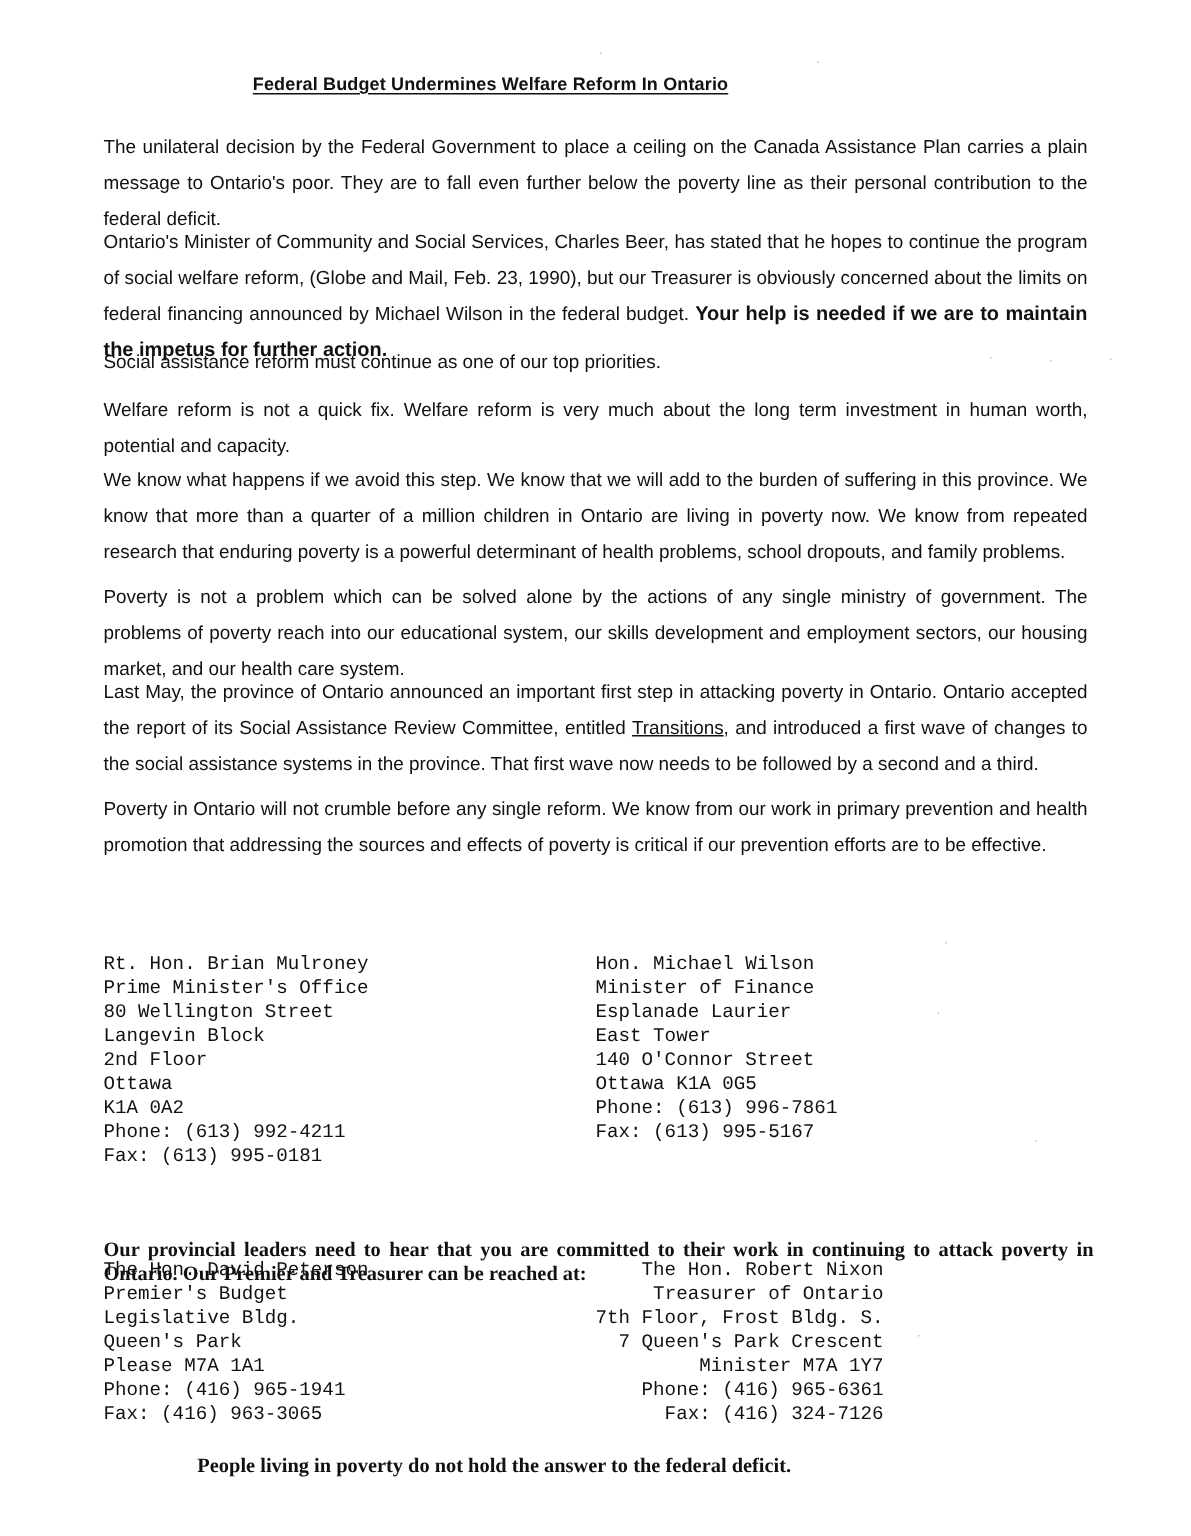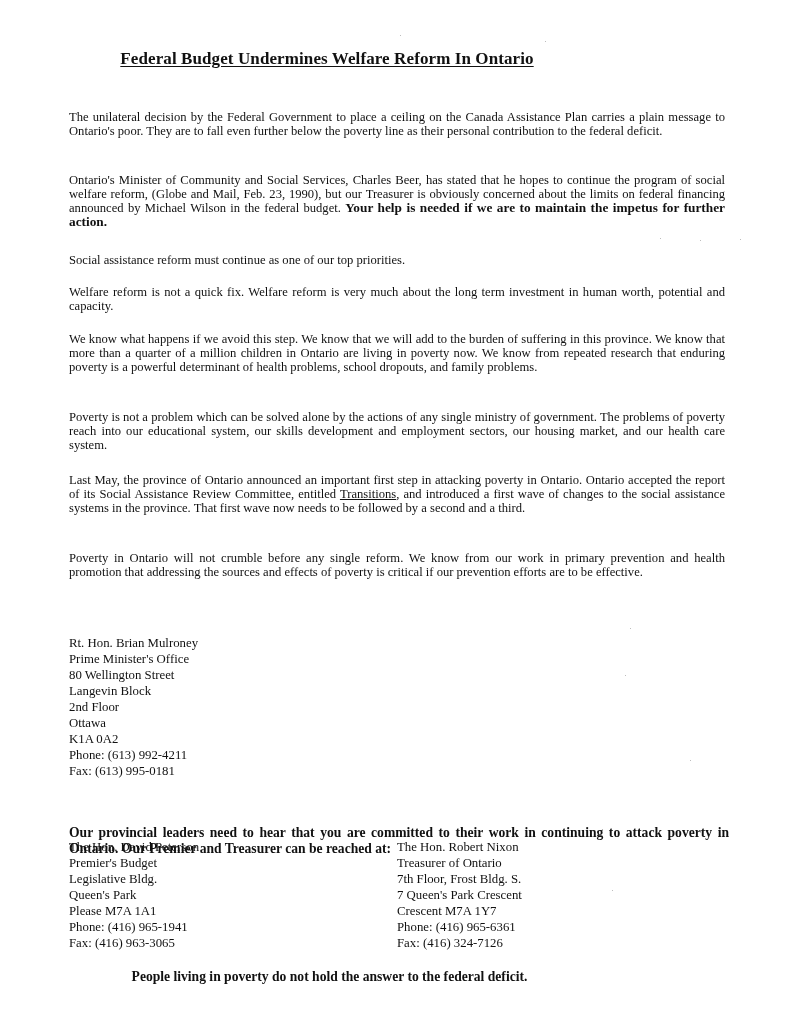--- a/index.html
+++ b/index.html
@@ -19,56 +19,55 @@
       position: absolute;
       left: 0; top: 0;
       width: 794px; height: 1024px;
     }
     .title {
       position: absolute;
       top: 49px;
       left: 0;
       width: 654px;
       text-align: center;
-      font-family: Liberation Serif, serif;
+      font-family: Liberation Sans, sans-serif;
       font-weight: bold;
-      font-size: 17px;
+      font-size: 12px;
       text-decoration: underline;
       text-underline-offset: 2px;
       letter-spacing: 0.1px;
     }
     .para {
       position: absolute;
       left: 69px;
       width: 656px;
-      font-family: Liberation Serif, serif;
+      font-family: Liberation Sans, sans-serif;
       font-size: 12.6px;
-      line-height: 14px;
+      line-height: 24px;
       text-align: justify;
-      margin-top: 24px;
     }
     .para .b { font-weight: bold; font-size: 13.3px; }
     .para .u { text-decoration: underline; }
     .callout {
       position: absolute;
       left: 69px;
       width: 660px;
       font-family: "Liberation Serif", serif;
       font-weight: bold;
       font-size: 13.6px;
       line-height: 16px;
       text-align: justify;
     }
     .addr {
       position: absolute;
       font-family: "Liberation Serif", serif;
       font-size: 12.8px;
       line-height: 16px;
     }
-    .addr div { white-space: nowrap; }
+    .addr div { white-space: nowrap; font-family: Liberation Mono, monospace; }
     .closing {
       position: absolute;
       top: 969px;
       left: 0;
       width: 659px;
       text-align: center;
       font-family: "Liberation Serif", serif;
       font-weight: bold;
       font-size: 13.6px;
     }
@@ -123,39 +122,49 @@
     <div>Prime Minister's Office</div>
     <div>80 Wellington Street</div>
     <div>Langevin Block</div>
     <div>2nd Floor</div>
     <div>Ottawa</div>
     <div>K1A 0A2</div>
     <div>Phone: (613) 992-4211</div>
     <div>Fax: (613) 995-0181</div>
   </div>
 
+  <div class="addr" style="top:635px; left:397px;">
+    <div>Hon. Michael Wilson</div>
+    <div>Minister of Finance</div>
+    <div>Esplanade Laurier</div>
+    <div>East Tower</div>
+    <div>140 O'Connor Street</div>
+    <div>Ottawa K1A 0G5</div>
+    <div>Phone: (613) 996-7861</div>
+    <div>Fax: (613) 995-5167</div>
+  </div>
 
   <div class="callout" style="top:796px;margin-top:29px;">Our provincial leaders need to hear that you are committed to their work in continuing to attack poverty in Ontario. Our Premier and Treasurer can be reached at:</div>
 
   <div class="addr" style="top:839px; left:69px;">
     <div>The Hon. David Peterson</div>
     <div>Premier's Budget</div>
     <div>Legislative Bldg.</div>
     <div>Queen's Park</div>
     <div>Please M7A 1A1</div>
     <div>Phone: (416) 965-1941</div>
     <div>Fax: (416) 963-3065</div>
   </div>
 
-  <div class="addr" style="top:839px; left:397px;">
+  <div class="addr" style="top:839px; left:397px;text-align:right;">
     <div>The Hon. Robert Nixon</div>
     <div>Treasurer of Ontario</div>
     <div>7th Floor, Frost Bldg. S.</div>
     <div>7 Queen's Park Crescent</div>
-    <div>Crescent M7A 1Y7</div>
+    <div>Minister M7A 1Y7</div>
     <div>Phone: (416) 965-6361</div>
     <div>Fax: (416) 324-7126</div>
   </div>
 
   <div class="closing">People living in poverty do not hold the answer to the federal deficit.</div>
 
   <span class="speck" style="left:400px; top:35px;"></span>
   <span class="speck" style="left:545px; top:41px;"></span>
   <span class="speck" style="left:660px; top:238px;"></span>
   <span class="speck" style="left:700px; top:240px;"></span>

